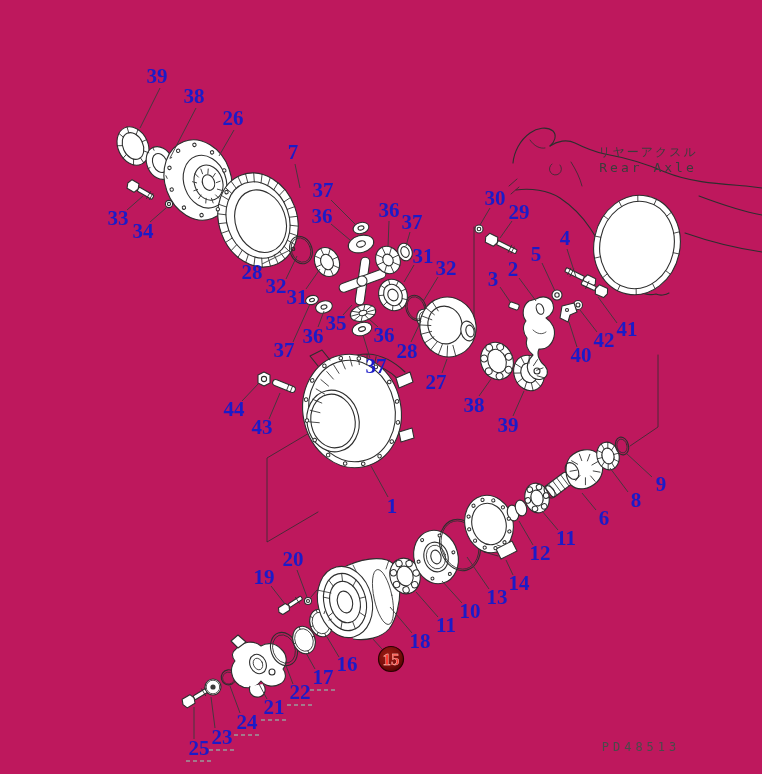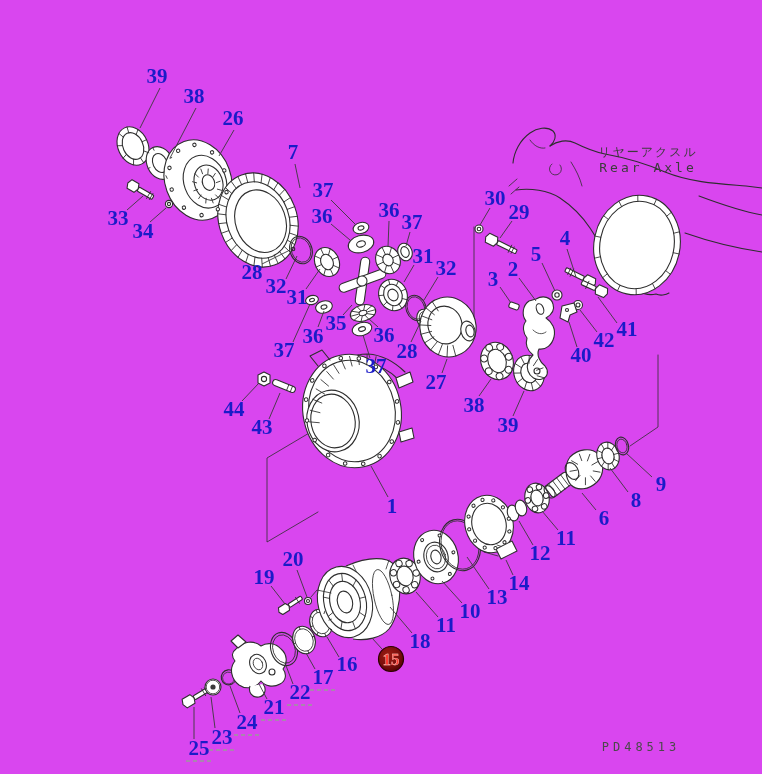--- a/index.html
+++ b/index.html
@@ -1,16 +1,16 @@
 <!DOCTYPE html>
 <html style="--blue: #1b1bc8; --line: #2e2e2e; --redtxt: #ff3a30;"><head>
 <meta charset="utf-8">
 <style>
   html,body{margin:0;padding:0;background:#fff;}
-  .stage{position:relative;width:762px;height:774px;background:#d946ef;overflow:hidden;
+  .stage{position:relative;width:762px;height:774px;background:#be185d;overflow:hidden;
          font-family:"Liberation Serif",serif;}
   svg{display:block;}
   .ln{fill:none;stroke:var(--line,#2e2e2e);stroke-width:1.1;stroke-linecap:round;stroke-linejoin:round;}
   .wf{fill:#fff;stroke:var(--line,#2e2e2e);stroke-width:1.1;stroke-linejoin:round;}
   .thin{stroke-width:0.8;}
   .leader{fill:none;stroke:#3a3a3a;stroke-width:0.9;}
   text.callout{font-family:"Liberation Serif",serif;font-weight:bold;font-size:21px;
                fill:var(--blue,#1b1bc8);text-anchor:middle;}
   text.callout.red{fill:var(--redtxt,#ff3a30);font-size:17px;stroke:#ffd7d0;stroke-width:0.35px;}
   .dashu{stroke:#9a9a9a;stroke-width:1.6;stroke-dasharray:4 3;}

